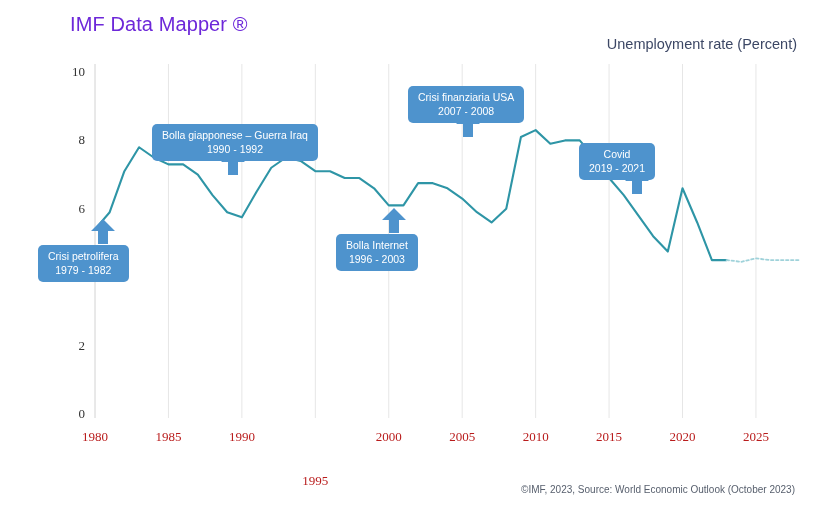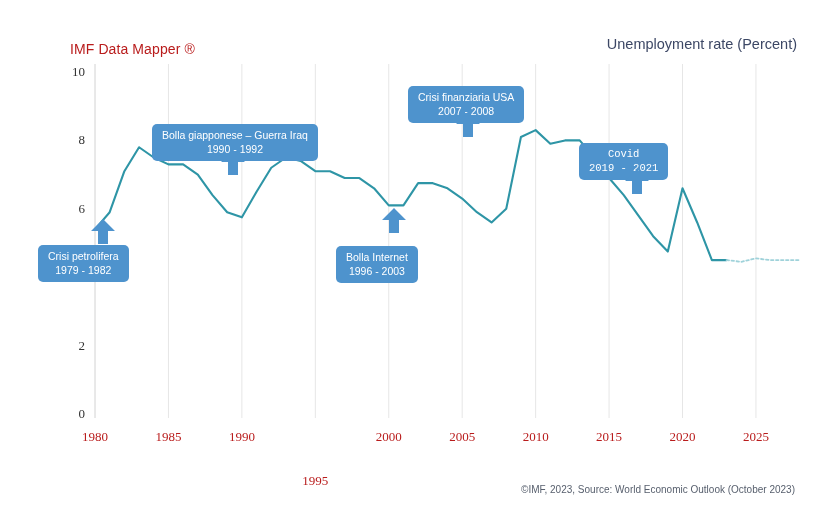--- a/index.html
+++ b/index.html
@@ -15,23 +15,23 @@
     position: relative;
     width: 835px;
     height: 514px;
     background: #ffffff;
     overflow: hidden;
   }
   
   #chart-title {
     position: absolute;
     left: 70px;
-    top: 41px;
-    font-size: 14px;
-    color: #b91c1c;
+    top: 13px;
+    font-size: 20px;
+    color: #6d28d9;
     letter-spacing: 0.1px;
     white-space: nowrap;
   }
   #chart-subtitle {
     position: absolute;
     right: 38px;
     top: 36px;
     font-size: 14.5px;
     color: #3c4765;
     white-space: nowrap;
@@ -171,33 +171,33 @@
       </div>
       <svg class="ann-arrow" viewBox="0 0 26 26" style="left: 90px; top: 219px;">
         <path fill="#4e93cd" d="M8,25 H18 V12 H25 L13,0 L1,12 H8 Z"></path>
       </svg>
       <div class="annotation" style="left: 152px; top: 124px;">
         <div class="ann-box"><span>Bolla giapponese – Guerra Iraq</span><span class="ann-line2">1990 - 1992</span></div>
       </div>
       <svg class="ann-arrow" viewBox="0 0 26 26" style="left: 220px; top: 150px;">
         <path fill="#4e93cd" d="M8,25 H18 V12 H25 L13,0 L1,12 H8 Z"></path>
       </svg>
-      <div class="annotation" style="left: 336px; top: 234px; margin-top: 12px;">
+      <div class="annotation" style="left: 336px; top: 234px;">
         <div class="ann-box"><span>Bolla Internet</span><span class="ann-line2">1996 - 2003</span></div>
       </div>
       <svg class="ann-arrow" viewBox="0 0 26 26" style="left: 381px; top: 208px;">
         <path fill="#4e93cd" d="M8,25 H18 V12 H25 L13,0 L1,12 H8 Z"></path>
       </svg>
       <div class="annotation" style="left: 408px; top: 86px;">
         <div class="ann-box"><span>Crisi finanziaria USA</span><span class="ann-line2">2007 - 2008</span></div>
       </div>
       <svg class="ann-arrow" viewBox="0 0 26 26" style="left: 455px; top: 112px;">
         <path fill="#4e93cd" d="M8,25 H18 V12 H25 L13,0 L1,12 H8 Z"></path>
       </svg>
-      <div class="annotation" style="left: 579px; top: 143px; font-family: Liberation Mono, monospace;">
+      <div class="annotation" style="left: 579px; top: 143px;">
         <div class="ann-box"><span>Covid</span><span class="ann-line2">2019 - 2021</span></div>
       </div>
       <svg class="ann-arrow" viewBox="0 0 26 26" style="left: 624px; top: 169px;">
         <path fill="#4e93cd" d="M8,25 H18 V12 H25 L13,0 L1,12 H8 Z"></path>
       </svg>
     </div>
 
 
   <div id="footer">©IMF, 2023, Source: World Economic Outlook (October 2023)</div>
 

